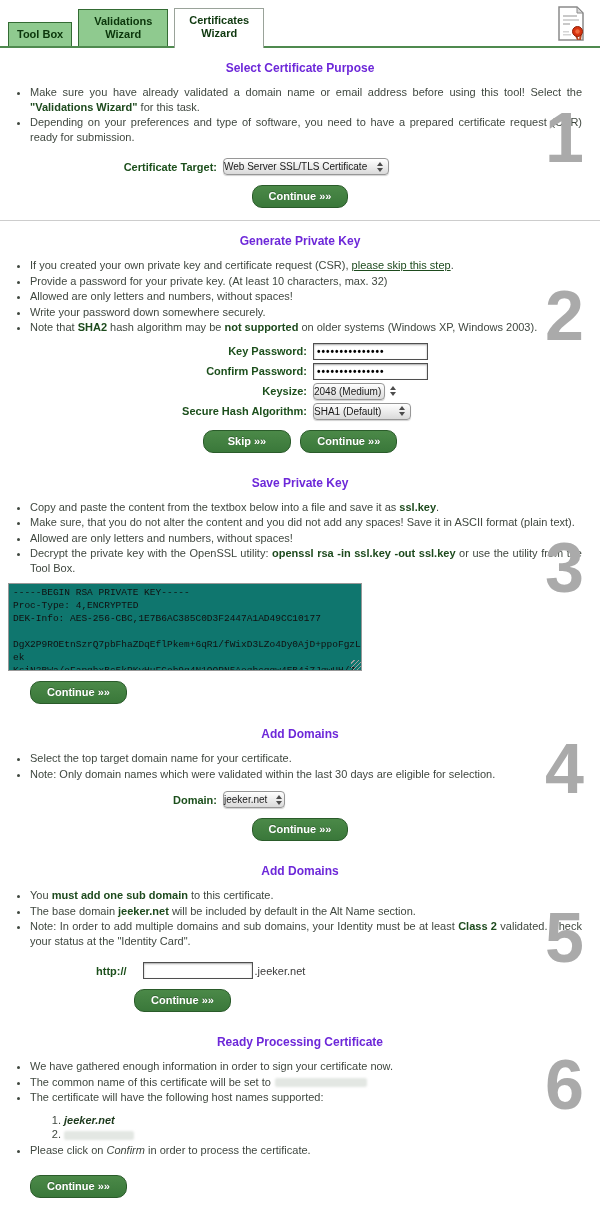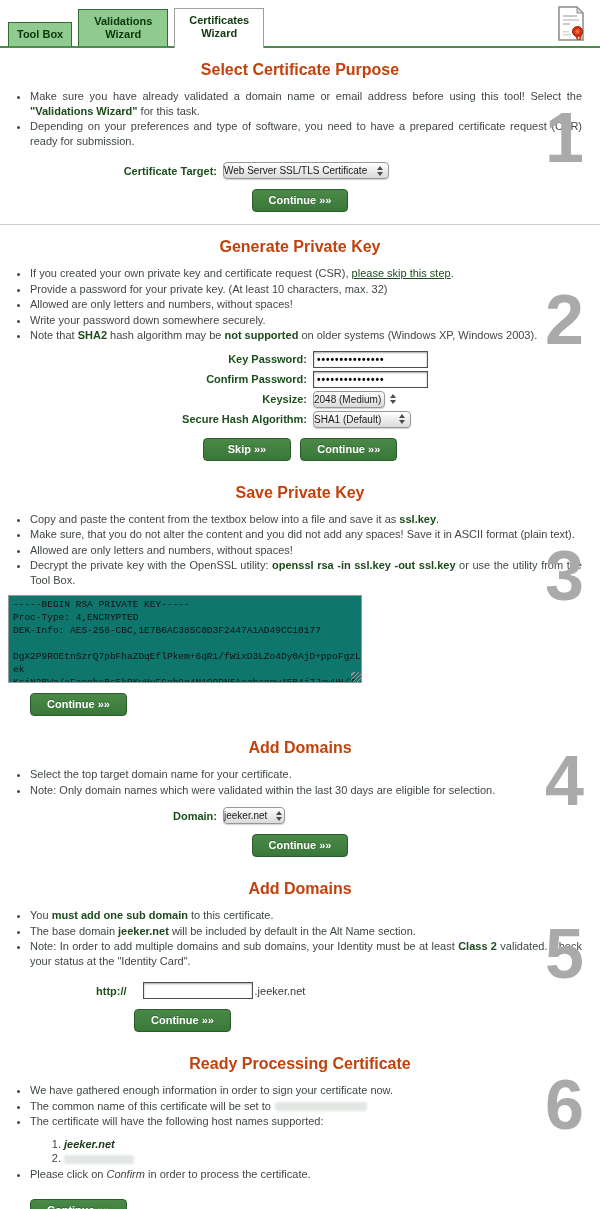--- a/index.html
+++ b/index.html
@@ -50,23 +50,23 @@
     font-weight: bold;
     font-size: 70px;
     line-height: 1;
     color: #aaaaaa;
     z-index: 1;
     pointer-events: none;
     font-family: "Liberation Sans", sans-serif;
   }
   .step-title {
     text-align: center;
-    font-size: 16px;
-    font-weight: bold;
-    color: #c2410c;
+    font-size: 12px;
+    font-weight: bold;
+    color: #6d28d9;
     margin: 9px 0 10px 0;
   }
   ul.bullets { margin: 0 10px 8px 22px; }
   ul.bullets li {
     font-size: 11px;
     line-height: 14.5px;
     text-align: justify;
     margin-bottom: 1px;
   }
   strong, .b { font-weight: bold; color: #1d4a1d; }
@@ -108,21 +108,21 @@
     font-size: 10px;
     padding: 1px 3px;
     background: #fff;
   }
   input.pw { width: 115px; font-weight: bold; letter-spacing: 1px; }
   
   .btn {
     display: inline-block;
     background: linear-gradient(#4b8948, #3a783a);
     border: 1px solid #2a5b2a;
-    border-radius: 4px;
+    border-radius: 10px;
     color: #fff;
     font-weight: bold;
     font-size: 11px;
     font-family: "Liberation Sans", sans-serif;
     padding: 4px 16px 5px 16px;
     cursor: pointer;
     text-shadow: 0 -1px 0 rgba(0,0,0,.25);
   }
   .btn-row { text-align: center; margin: 10px 0 8px 0; }
   .btn-row.left { text-align: left; margin-left: 22px; }

